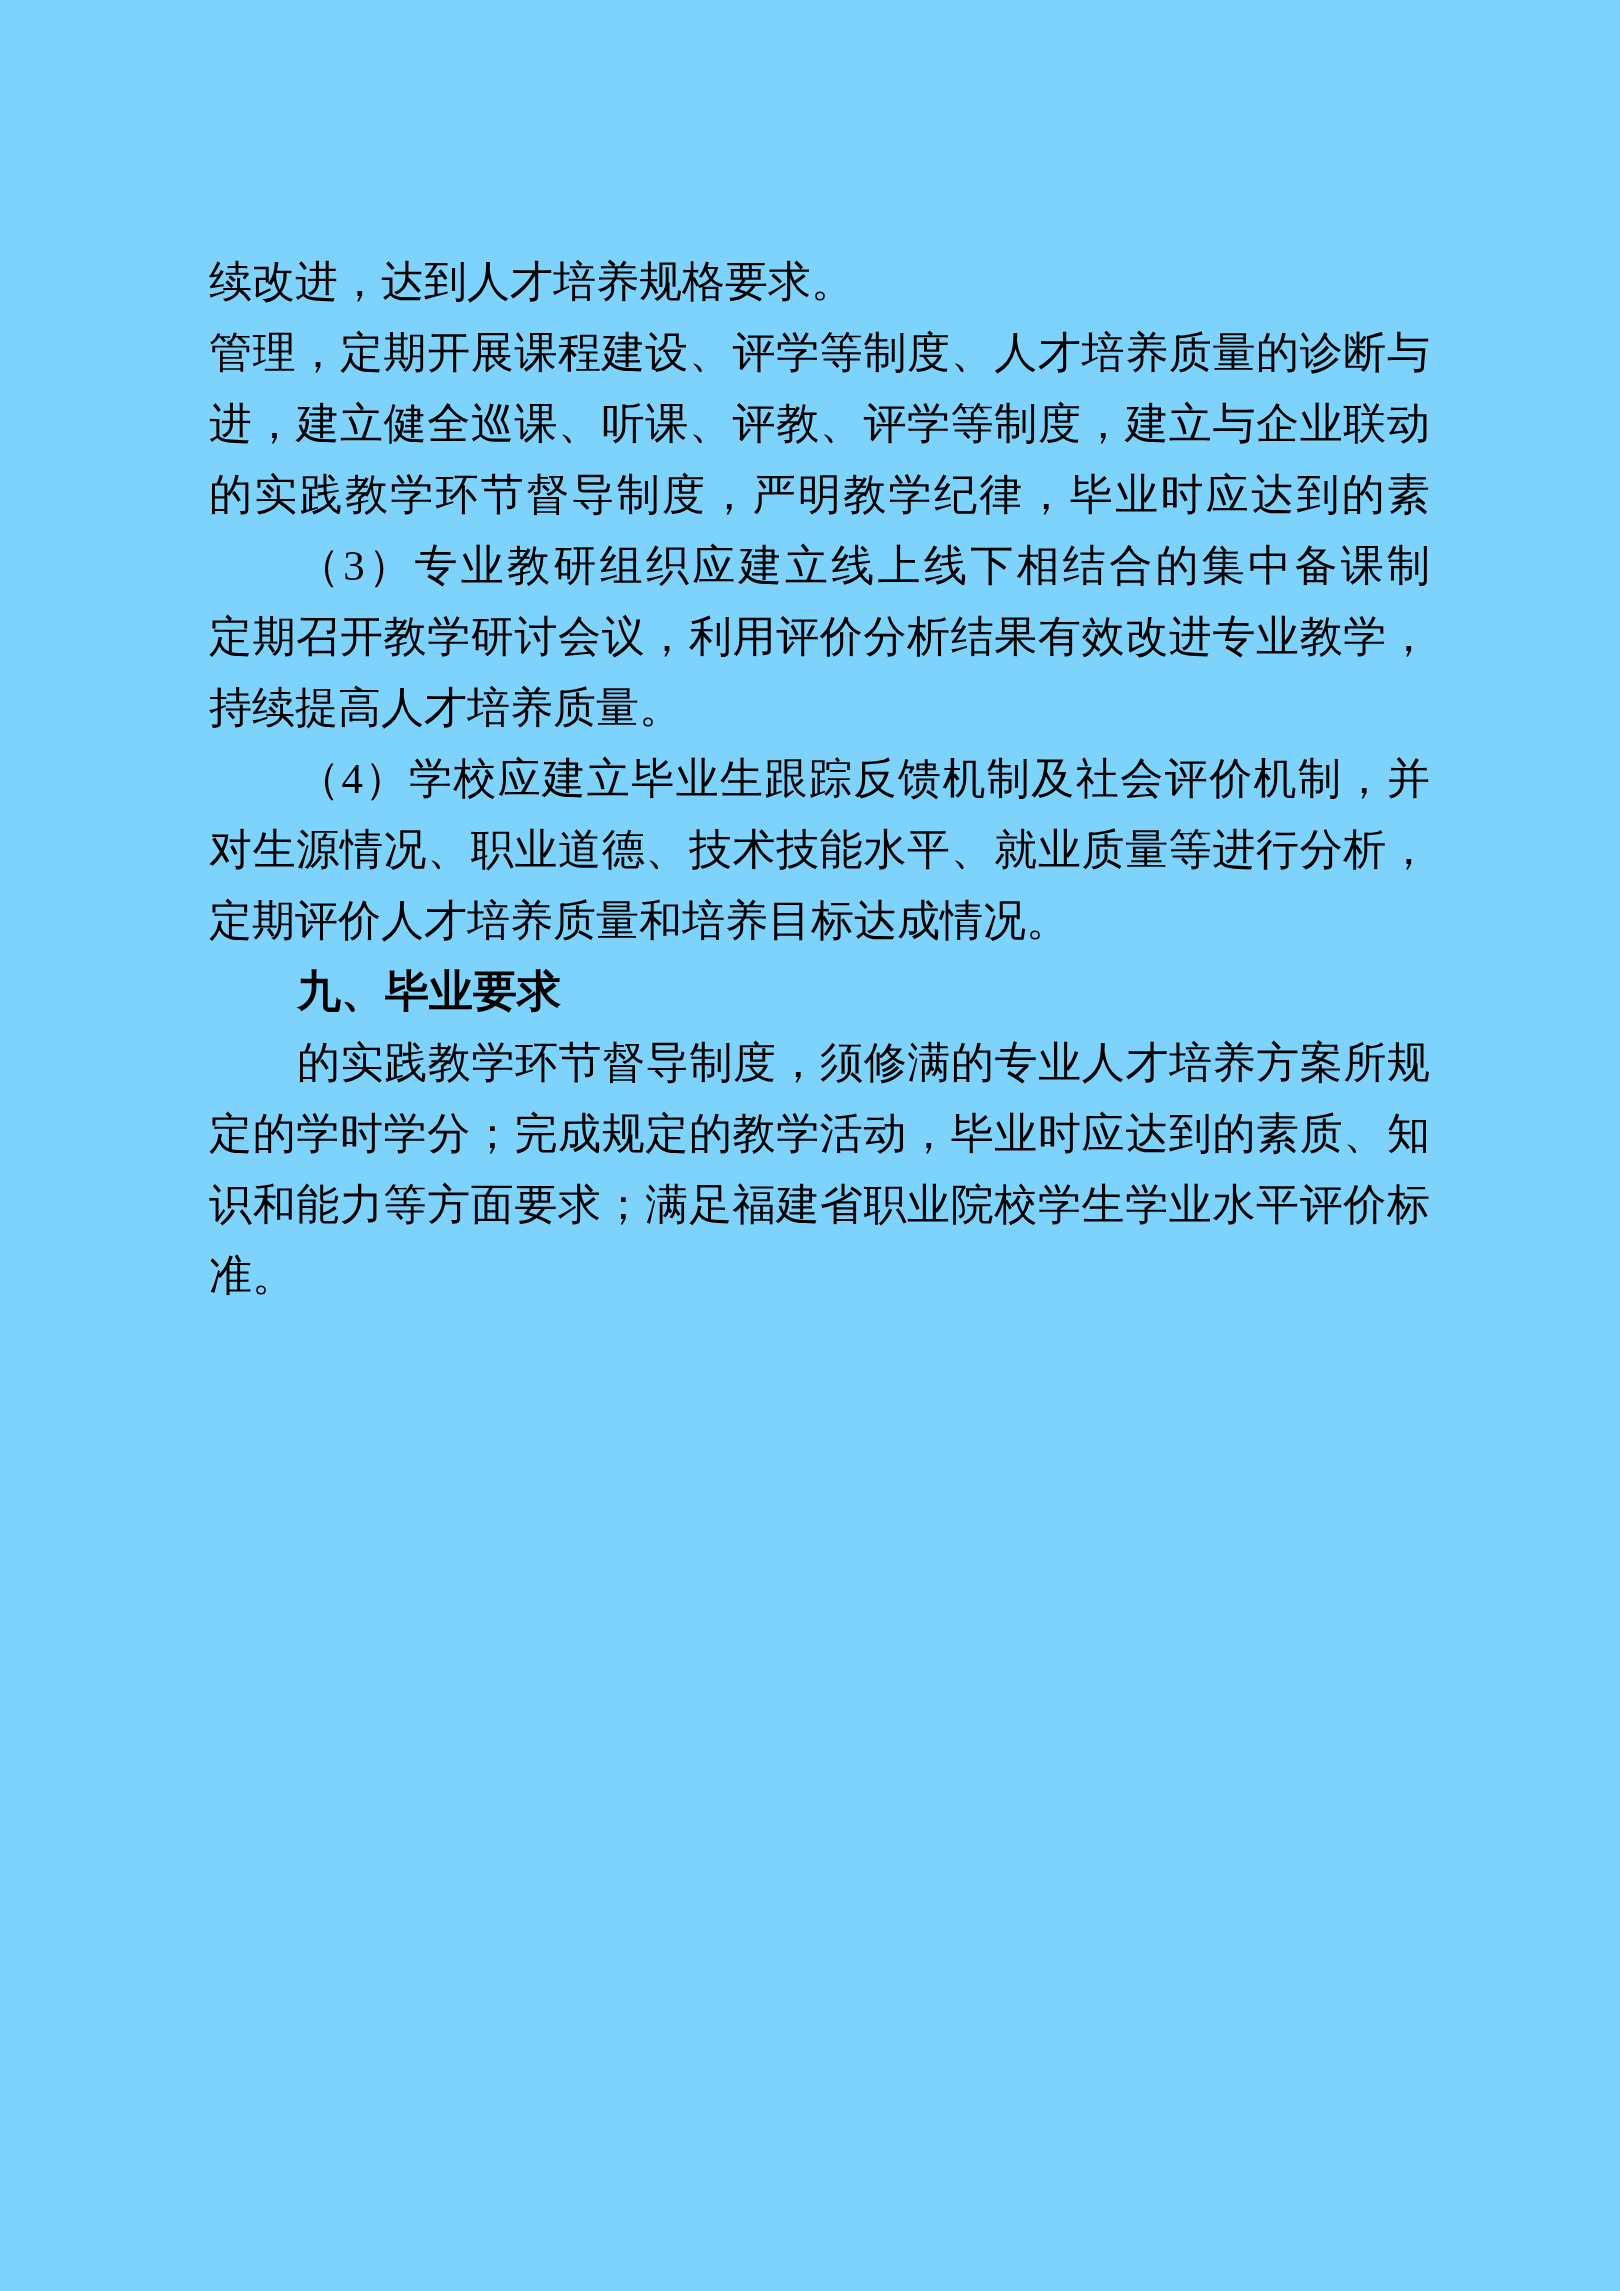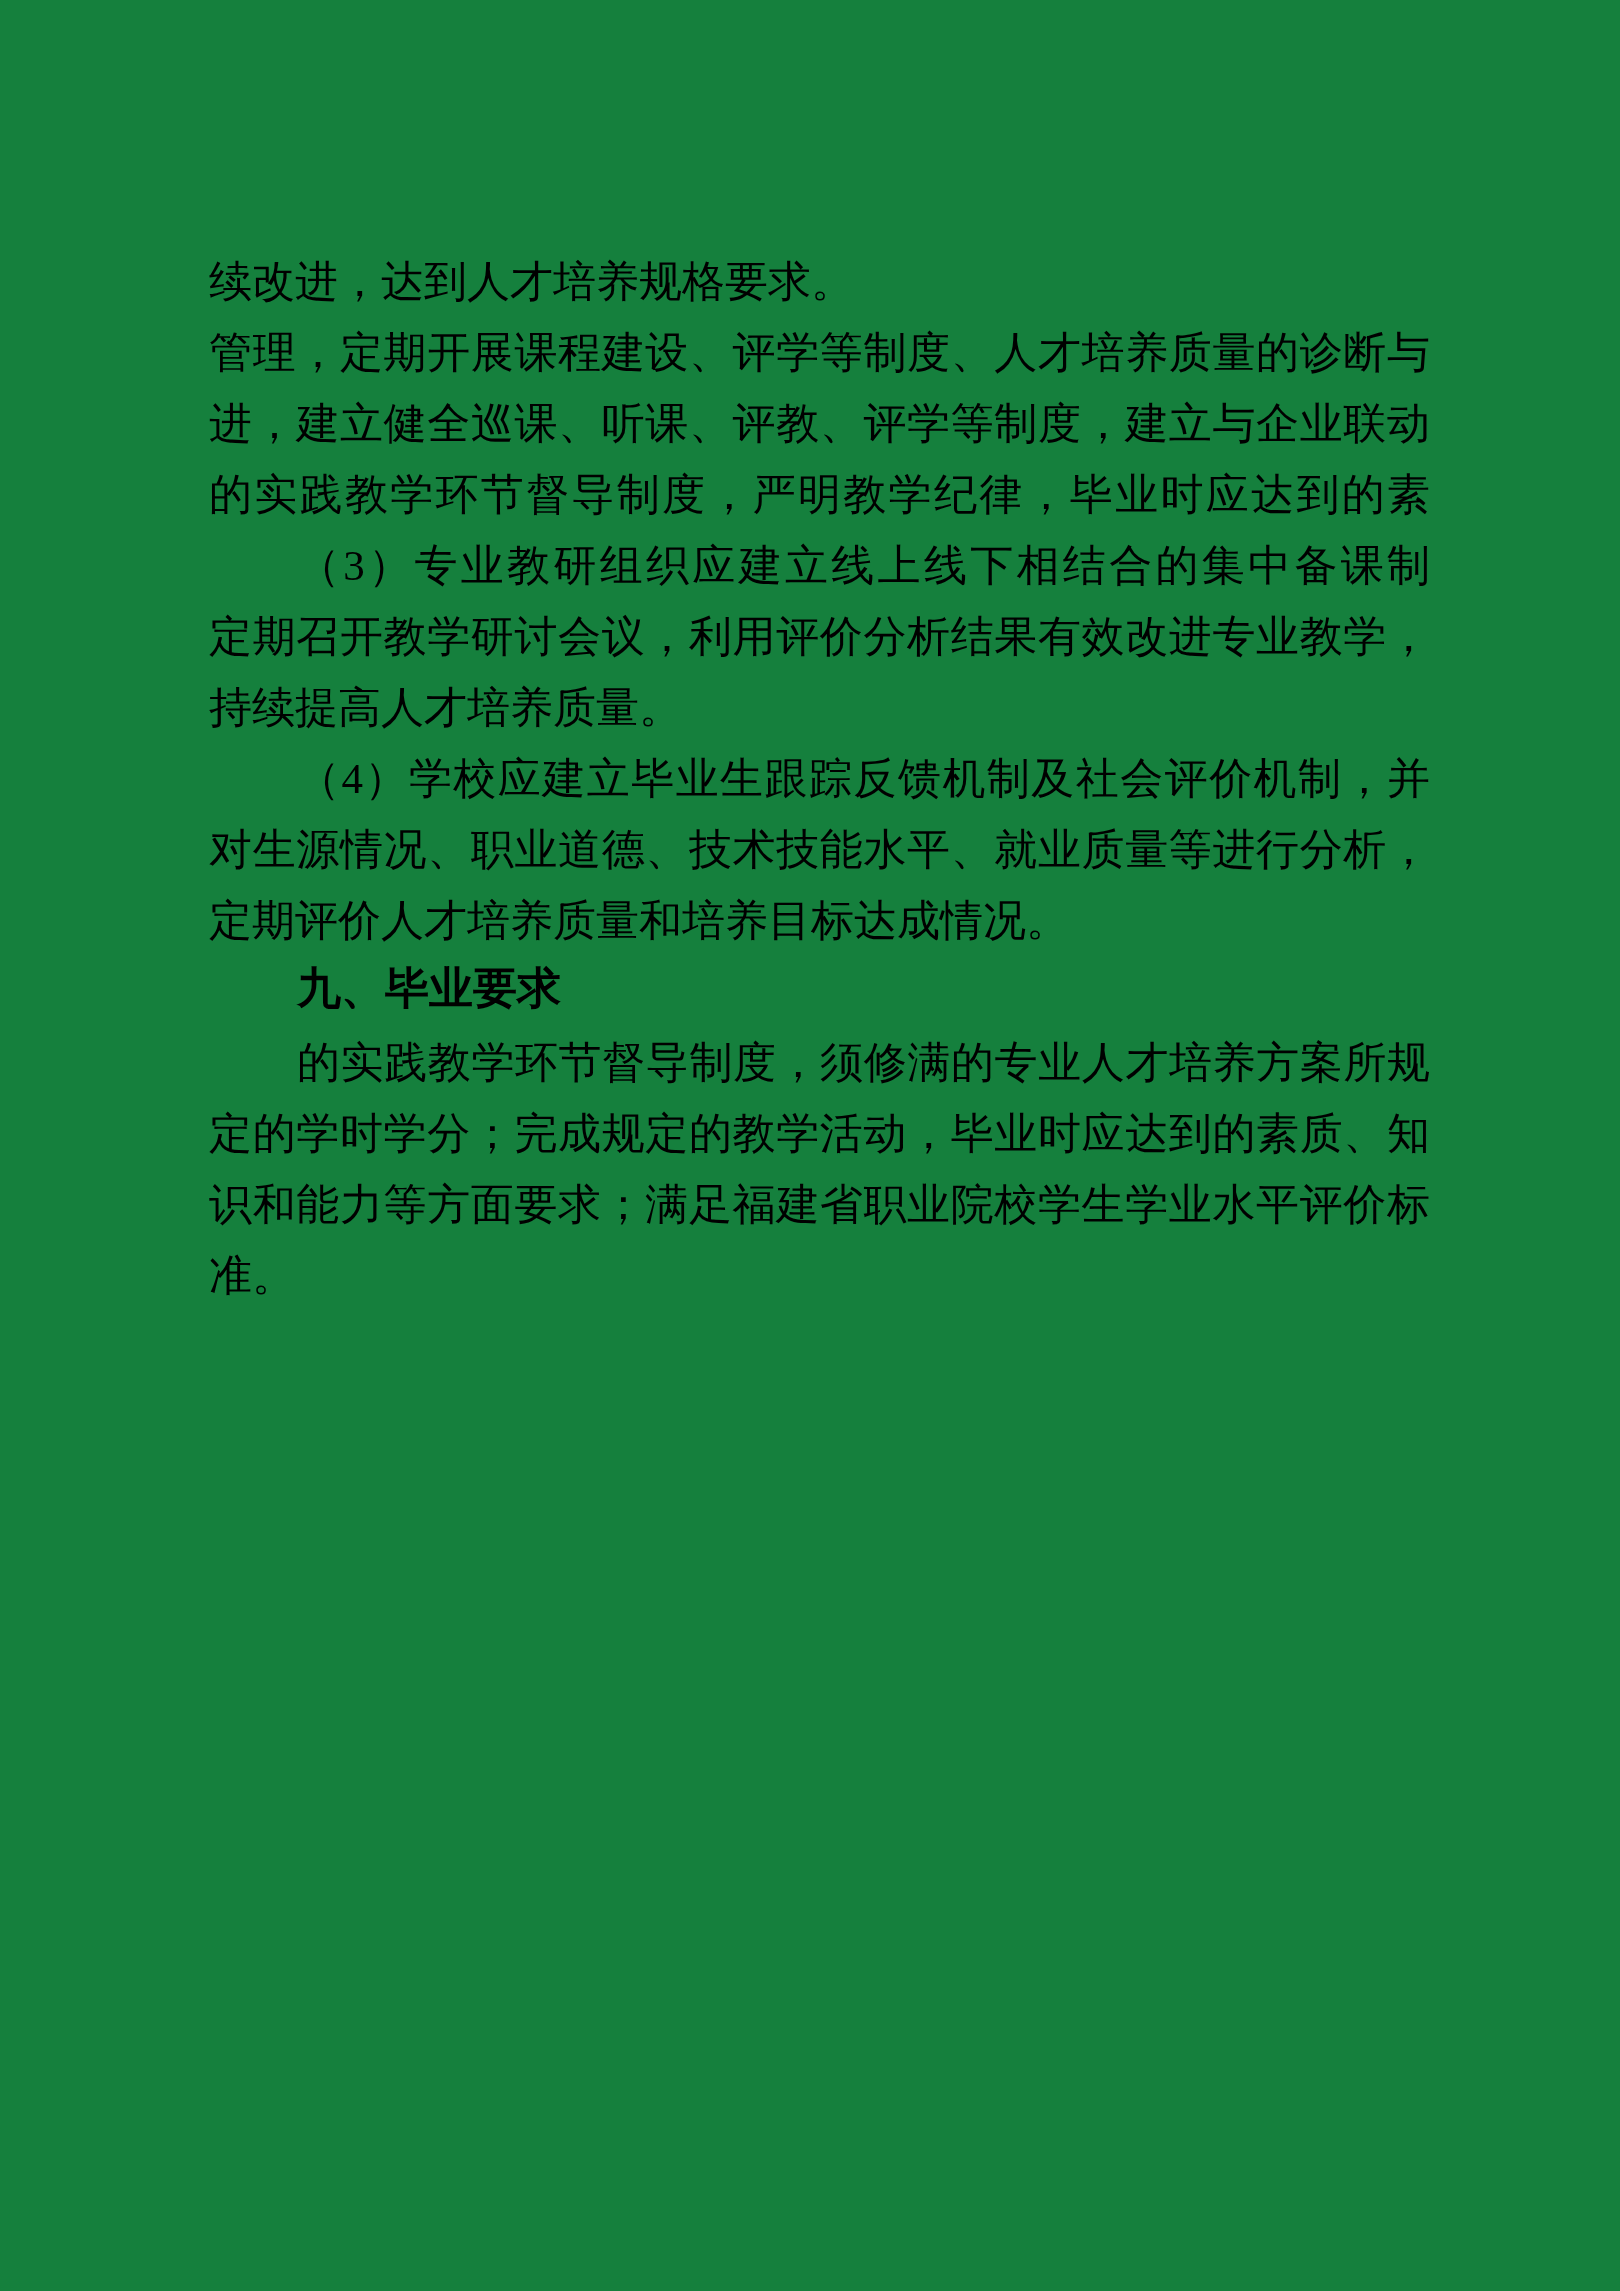--- a/index.html
+++ b/index.html
@@ -13,21 +13,21 @@
     position: relative;
     font-family: "Liberation Serif", "DejaVu Serif", serif;
     color: #000000;
   }
   .page {
     position: absolute;
     left: 0;
     top: 0;
     width: 1620px;
     height: 2292px;
-    background: #15803d;
+    background: #7dd3fc;
     overflow: hidden;
   }
   .text-block {
     position: absolute;
     left: 209px;
     top: 246px;
     width: 1221px;
   }
   .line {
     height: 71px;
@@ -37,21 +37,21 @@
     text-align: left;
   }
   .line.just {
     text-align: justify;
     text-align-last: justify;
   }
   .line.indent {
     padding-left: 88px;
   }
   .line.heading {
-    font-family: Liberation Mono, monospace;
+    font-family: Liberation Serif, serif;
     font-weight: 700;
     font-size: 44px;
   }
 </style>
 </head>
 <body>
 
 <div class="page">
   <div class="text-block">
 

